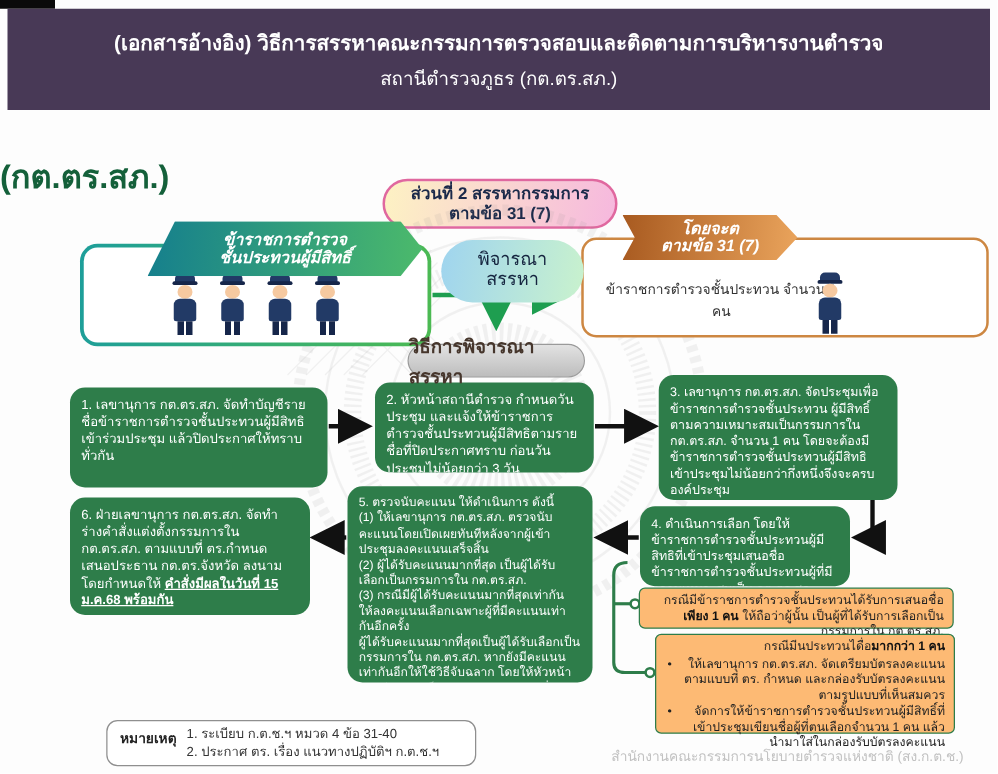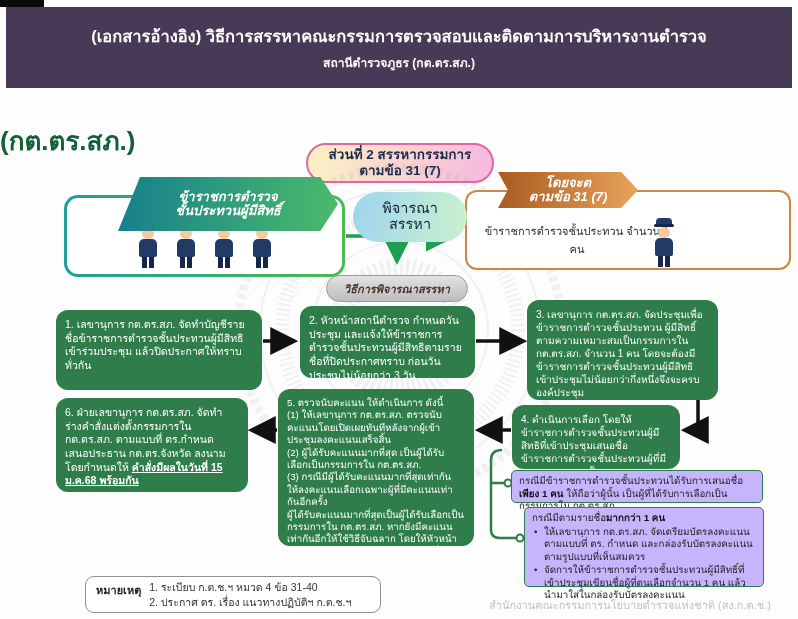--- a/index.html
+++ b/index.html
@@ -5,39 +5,39 @@
   html,body{margin:0;padding:0;background:#ffffff;}
   *{box-sizing:border-box;}
   body{font-family:"Liberation Sans","DejaVu Sans",sans-serif;}
   #stage{position:relative;width:798px;height:619px;background:#fdfdfd;overflow:hidden;padding-left:20px;}
 
   
   .corner-artifact{position:absolute;left:0;top:0;width:44px;height:7px;background:#0a0a0a;}
   .header{position:absolute;left:6px;top:7px;width:786px;height:81px;background:#483956;
           display:flex;flex-direction:column;align-items:center;justify-content:center;gap:4px;}
   .header .h1{color:#ffffff;font-weight:bold;font-size:16.5px;}
-  .header .h2{color:#ffffff;font-weight:bold;font-size:12px;}
+  .header .h2{color:#ffffff;font-weight:normal;font-size:15px;}
 
   
   .title1{position:absolute;left:0;top:98px;width:798px;text-align:center;
           font-size:19px;font-weight:bold;color:#26242a;}
   .title2{position:absolute;left:0;top:120px;width:798px;text-align:left;
           font-size:26px;font-weight:bold;color:#14603a;}
 
   
   .badge{position:absolute;left:306px;top:143px;width:188px;height:40px;border-radius:21px;
          background:linear-gradient(100deg,#fdf2c3,#f6b8de);border:2px solid #e0689f;
          display:flex;flex-direction:column;align-items:center;justify-content:center;line-height:1.15;}
   .badge span{font-size:13.5px;font-weight:bold;color:#1b2a4a;}
 
   
   .ribbon{position:absolute;display:flex;flex-direction:column;align-items:center;justify-content:center;
           line-height:1.1;z-index:5;}
   .ribbon span{color:#ffffff;font-weight:bold;font-size:13px;font-style:italic;}
-  .ribbon-left{left:118px;top:177px;width:220px;height:54px;
+  .ribbon-left{left:118px;top:177px;width:220px;height:44px;
      background:linear-gradient(95deg,#157f8d,#4cba6b);
      clip-path:polygon(10% 0,92% 0,100% 50%,92% 100%,0 100%);}
   .ribbon-right{left:498px;top:172px;width:140px;height:36px;
      background:linear-gradient(95deg,#a85a20,#eaa45c);
      clip-path:polygon(0 0,88% 0,100% 50%,88% 100%,0 100%,7% 50%);}
 
   
   .officers-wrap{position:absolute;left:64px;top:195px;width:281px;height:82px;border-radius:14px;
      background:linear-gradient(95deg,#1d9e9a,#4cba52);padding:3px;z-index:2;}
   .officers-inner{width:100%;height:100%;background:#ffffff;border-radius:11px;
@@ -58,36 +58,36 @@
      background:linear-gradient(to right,#16264a 42%,transparent 42%,transparent 58%,#16264a 58%);}
 
   
   .consider-pill{position:absolute;left:353px;top:192px;width:114px;height:50px;border-radius:25px;
      background:linear-gradient(100deg,#9fd4ef,#c9f2cd);display:flex;flex-direction:column;
      align-items:center;justify-content:center;line-height:1.1;z-index:4;}
   .consider-pill span{font-size:14.5px;font-weight:normal;color:#15243f;}
   .method-pill{position:absolute;left:326px;top:275px;width:142px;height:27px;border-radius:14px;
      background:linear-gradient(#e2e2e2,#bdbdbd);border:1px solid #9a9a9a;
      display:flex;align-items:center;justify-content:center;z-index:4;}
-  .method-pill span{font-size:11px;font-weight:bold;color:#46362c;font-style:italic;}
+  .method-pill span{font-size:15px;font-weight:bold;color:#46362c;}
 
   
   .step{position:absolute;background:#2e7d4a;border-radius:12px;color:#ffffff;
         padding:8px 9px;font-size:10.5px;line-height:1.3;overflow:hidden;z-index:3;}
   .step-1{left:56px;top:310px;width:206px;height:80px;}
   .step-2{left:300px;top:306px;width:175px;height:72px;}
   .step-3{left:527px;top:300px;width:191px;height:100px;font-size:10px;}
   .step-4{left:512px;top:405px;width:168px;height:64px;font-size:10px;}
   .step-5{left:278px;top:389px;width:196px;height:157px;white-space:pre-line;font-size:9.7px;line-height:1.28;}
   .step-6{left:56px;top:398px;width:192px;height:94px;}
   .step .emph{font-weight:bold;text-decoration:underline;}
 
   
-  .note{position:absolute;background:#c4b5fd;border:1.6px solid #2e7d4a;border-radius:5px;
-        color:#222222;font-size:9.8px;line-height:1.3;padding:4px 7px;z-index:3;}
+  .note{position:absolute;background:#fdba74;border:1.6px solid #2e7d4a;border-radius:5px;
+        color:#222222;font-size:9.8px;line-height:1.3;padding:4px 7px;z-index:3;text-align:right;}
   .note b{color:#111111;}
   .note-a{left:511px;top:470px;width:252px;height:33px;}
   .note-b{left:524px;top:507px;width:240px;height:80px;}
   .note-b .bullets{margin:1px 0 0 2px;}
   .note-b .bullet{position:relative;padding-left:10px;}
   .note-b .bullet::before{content:"•";position:absolute;left:0;top:0;}
 
   
   .remark{position:absolute;left:85px;top:576px;width:296px;height:37px;background:#ffffff;
           border:1.5px solid #8f8f8f;border-radius:9px;display:flex;align-items:center;
@@ -231,21 +231,21 @@
  ผู้ได้รับคะแนนมากที่สุดเป็นผู้ได้รับเลือกเป็นกรรมการใน กต.ตร.สภ. หากยังมีคะแนนเท่ากันอีกให้ใช้วิธีจับฉลาก โดยให้หัวหน้าสถานีตำรวจเป็นผู้จับฉลากจำนวนหนึ่งรายชื่อ และถือว่าผู้นั้นได้รับเลือกเป็นกรรมการใน กต.ตร.สภ.</div>
   <div class="step step-6">
     <span>6. ฝ่ายเลขานุการ กต.ตร.สภ. จัดทำร่างคำสั่งแต่งตั้งกรรมการใน กต.ตร.สภ. ตามแบบที่ ตร.กำหนด เสนอประธาน กต.ตร.จังหวัด ลงนาม โดยกำหนดให้ </span><span class="emph">คำสั่งมีผลในวันที่ 15 ม.ค.68 พร้อมกัน</span>
   </div>
 
   <div class="note note-a">
     <span>กรณีมีข้าราชการตำรวจชั้นประทวนได้รับการเสนอชื่อ</span><b>เพียง 1 คน</b><span> ให้ถือว่าผู้นั้น เป็นผู้ที่ได้รับการเลือกเป็นกรรมการใน กต.ตร.สภ.</span>
   </div>
   <div class="note note-b">
     <div>
-      <span>กรณีมีตามรายชื่อ</span><b>มากกว่า 1 คน</b>
+      <span>กรณีมีนประทวนไดื่อ</span><b>มากกว่า 1 คน</b>
     </div>
     <div class="bullets">
       <div class="bullet">ให้เลขานุการ กต.ตร.สภ. จัดเตรียมบัตรลงคะแนนตามแบบที่ ตร. กำหนด และกล่องรับบัตรลงคะแนนตามรูปแบบที่เห็นสมควร</div>
       <div class="bullet">จัดการให้ข้าราชการตำรวจชั้นประทวนผู้มีสิทธิ์ที่เข้าประชุมเขียนชื่อผู้ที่ตนเลือกจำนวน 1 คน แล้วนำมาใส่ในกล่องรับบัตรลงคะแนน</div>
     </div>
   </div>
 
   <div class="remark">
     <span class="label">หมายเหตุ</span>
     <span class="lines">

